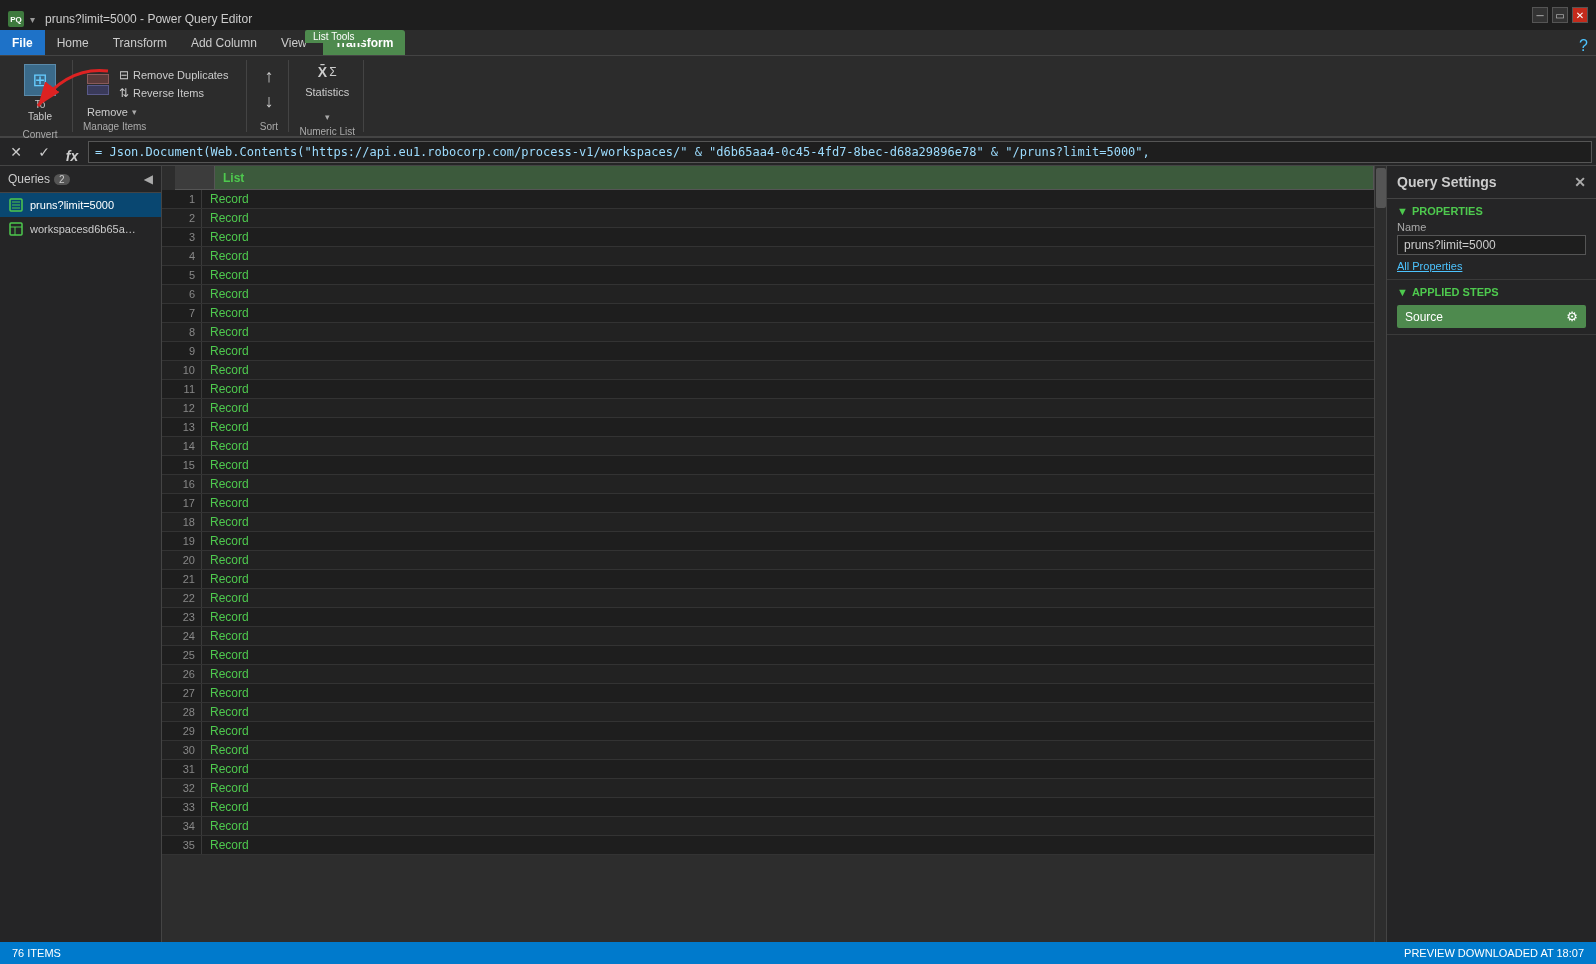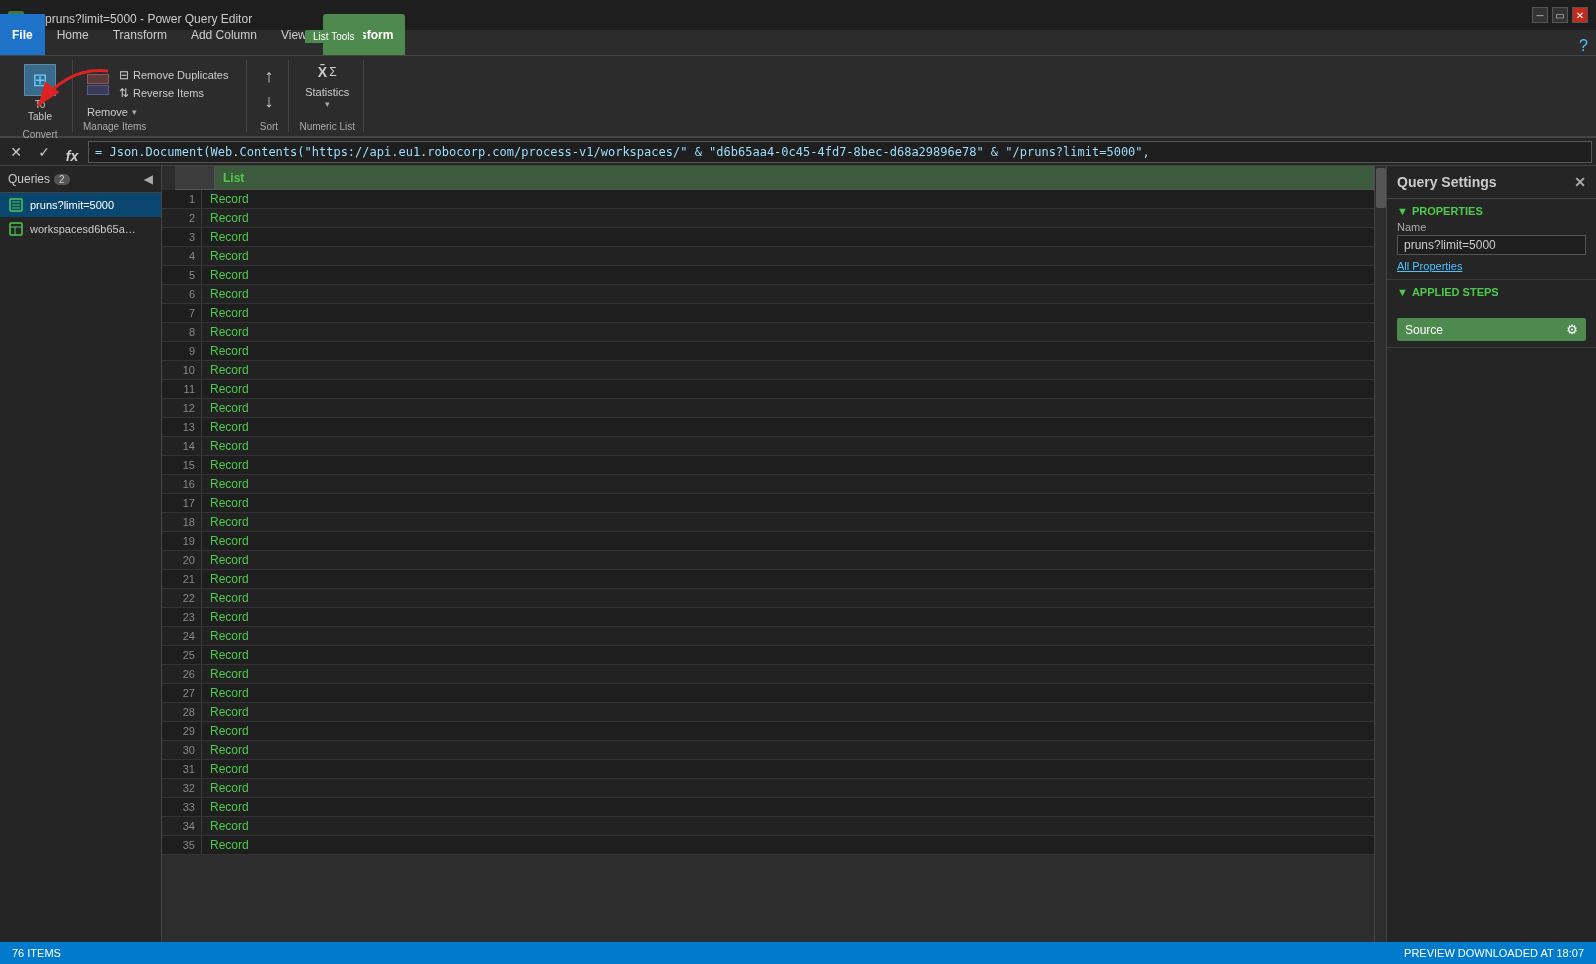--- a/index.html
+++ b/index.html
@@ -25,21 +25,21 @@
     
     .ribbon-tabs {
       height: 26px;
       background: #2c2c2c;
       display: flex;
       align-items: flex-end;
       padding-left: 0;
       border-bottom: 1px solid #444;
     }
     .ribbon-tab {
-      padding: 20px 12px;
+      padding: 12px 12px;
       font-size: 12px;
       color: #ccc;
       cursor: pointer;
       height: 100%;
       display: flex;
       align-items: center;
       border-top: 1px solid transparent;
     }
     .ribbon-tab.active-blue { background: #1e72c8; color: white; font-weight: 600; }
     .ribbon-tab.active-green { background: #4e8a4e; color: white; font-weight: 600; border-radius: 3px 3px 0 0; }
@@ -288,21 +288,21 @@
     .qs-step {
       display: flex;
       align-items: center;
       justify-content: space-between;
       padding: 4px 8px;
       background: #4e8a4e;
       color: white;
       font-size: 12px;
       cursor: pointer;
       border-radius: 2px;
-      margin-top: 20px;
+      margin-top: 7px;
     }
     .qs-step-gear { font-size: 13px; }
 
     
     .status-bar {
       height: 22px;
       background: #007acc;
       display: flex;
       align-items: center;
       justify-content: space-between;
@@ -416,21 +416,21 @@
     </div>
     <div class="ribbon-group-label">Sort</div>
   </div>
 
   <div class="ribbon-group" style="min-width:70px;">
     <div style="display:flex; flex-direction:column; align-items:center; gap:4px; padding-top:4px;">
       <div style="font-size:22px; color:#ccc; display:flex; align-items:center; gap:2px;">
         <span style="font-size:14px; font-weight:bold;">X̄</span>
         <span style="font-size:12px;">Σ</span>
       </div>
-      <div class="ribbon-btn-large" style="gap:1px; padding:2px;">
+      <div class="ribbon-btn-large" style="gap:14px; padding:2px;">
         <span style="font-size:11px; color:#ccc;">Statistics</span>
         <span style="font-size:9px; color:#aaa;">▾</span>
       </div>
     </div>
     <div class="ribbon-group-label">Numeric List</div>
   </div>
 
   <svg class="red-arrow" style="position:absolute; left:8px; top:5px; pointer-events:none;" width="120" height="75">
     <defs>
       <marker id="arrowhead" markerWidth="8" markerHeight="6" refX="8" refY="3" orient="auto">

